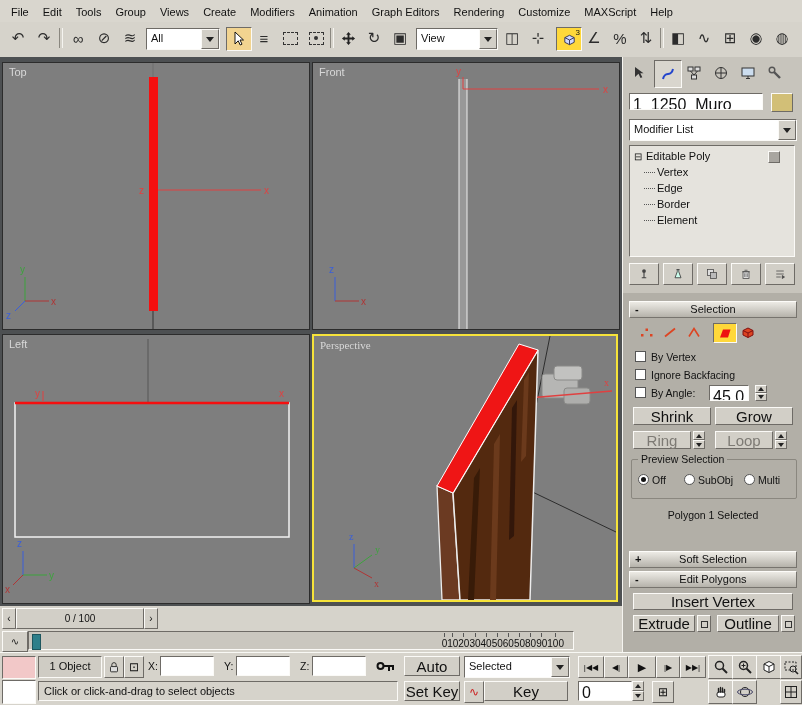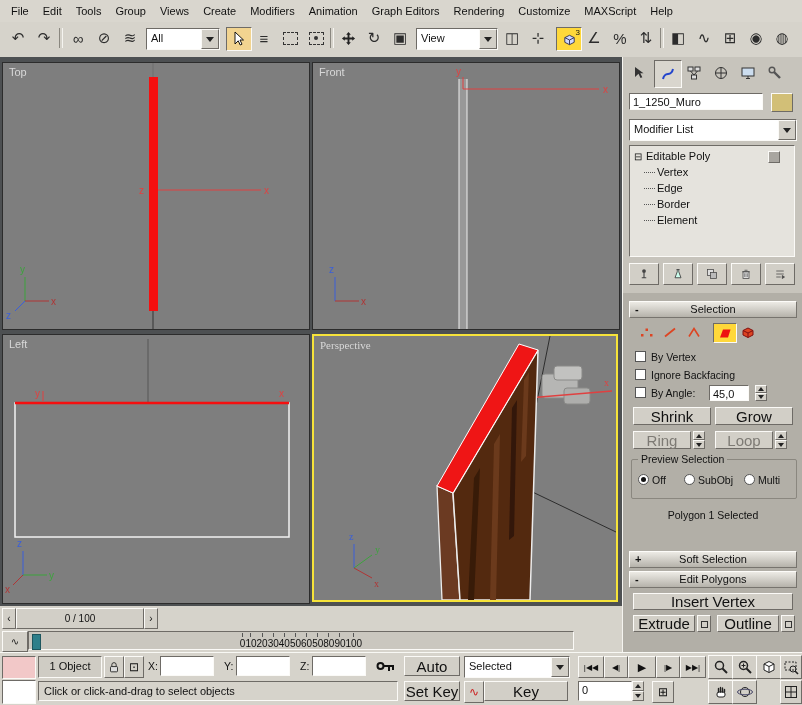--- a/index.html
+++ b/index.html
@@ -1,21 +1,21 @@
 <!DOCTYPE html>
 <html><head>
 <meta charset="utf-8">
 <style>
   html,body{margin:0;padding:0;background:#888;}
   #app{position:relative;width:802px;height:705px;background:#d6d3cb;font-family:"Liberation Sans",sans-serif;font-size:11px;color:#111;overflow:hidden;user-select:none;}
   .rz{border:1px solid;border-color:#fbfaf7 #6e6b66 #6e6b66 #fbfaf7;}
   .sk{border:1px solid;border-color:#6e6b66 #fbfaf7 #fbfaf7 #6e6b66;}
   .abs{position:absolute;}
   
-  #menubar{position:absolute;left:0;top:0;width:802px;height:28px;background:#d9d6ce;border-bottom:6px solid #3b82f6;display:flex;align-items:center;padding-left:4px;box-sizing:border-box;}
+  #menubar{position:absolute;left:0;top:0;width:802px;height:28px;background:#d9d6ce;border-bottom:4px solid #3b82f6;display:flex;align-items:center;padding-left:4px;box-sizing:border-box;}
   .mitem{padding:3px 7px;cursor:default;}
   
   #toolbar{position:absolute;left:0;top:22px;width:802px;height:35px;background:#d6d3cb;border-bottom:1px solid #8a877f;}
   .tbtn{position:absolute;top:5px;width:24px;height:22px;display:flex;align-items:center;justify-content:center;font-size:15px;color:#2c2c2c;cursor:pointer;}
   .tbtn.pressed{background:#f2d490;border:1px solid;border-color:#6e6b66 #fbfaf7 #fbfaf7 #6e6b66;}
   .tbtn.snapon{background:#ffd83a;border:1px solid;border-color:#6e6b66 #fbfaf7 #fbfaf7 #6e6b66;}
   .tsep{position:absolute;top:6px;width:2px;height:20px;border-left:1px solid #8a877f;border-right:1px solid #f5f4f0;}
   .combo{position:absolute;height:20px;display:flex;background:#fff;}
   .combo .val{flex:1;padding:3px 4px 0 4px;font-size:11px;background:#fff;overflow:hidden;white-space:nowrap;}
   .combo .da{width:16px;background:#d2cfc7;display:flex;align-items:center;justify-content:center;}
@@ -29,40 +29,40 @@
   
   #viewzone{position:absolute;left:0;top:57px;width:622px;height:595px;background:#4d5052;}
   .vp{position:absolute;background:#7e7e7e;border:1px solid #2c2c2c;}
   .vp.active{border:2px solid #f6e33a;font-family:Liberation Serif, serif;}
   .vplabel{position:absolute;left:6px;top:3px;color:#d8d8d8;font-size:11px;z-index:2;}
   .vp svg{display:block;}
   .axt{font-size:10px;fill:#e04040;}
   .gtx{font-size:10px;}
   
   #bstrip{position:absolute;left:0;top:549px;width:622px;height:46px;background:#d6d3cb;}
-  #ruler{position:absolute;left:28px;top:25px;width:546px;height:19px;background:#cac7bf;display:flex;justify-content:center;padding:0 9px;box-sizing:border-box;}
+  #ruler{position:absolute;left:28px;top:25px;width:546px;height:19px;background:#cac7bf;display:flex;justify-content:flex-end;padding:0 9px;box-sizing:border-box;}
   .tick{display:flex;flex-direction:column;align-items:center;justify-content:flex-start;font-size:10px;padding-top:1px;}
   .tick i{display:block;width:1px;height:4px;background:#555;margin-bottom:1px;}
   #frame0{position:absolute;left:3px;top:2px;width:7px;height:14px;background:#2e7f8a;border:1px solid #1d565e;}
   
   #cmdpanel{position:absolute;left:622px;top:57px;width:180px;height:595px;background:#c7c4bc;border-left:1px solid #f5f4f0;box-sizing:border-box;}
   .ctab{position:absolute;top:3px;width:26px;height:26px;display:flex;align-items:center;justify-content:center;cursor:pointer;}
   .ctab.active{background:#d9d6ce;border:1px solid;border-color:#6e6b66 #fbfaf7 #fbfaf7 #6e6b66;}
   #rollzone{position:absolute;left:0;top:236px;width:180px;height:359px;background:#b2afa7;}
   .rhead{position:absolute;left:6px;width:166px;height:15px;background:linear-gradient(#edebe5,#b5b2aa);border:1px solid;border-color:#fdfcf9 #77746e #77746e #fdfcf9;font-size:11px;text-align:center;line-height:15px;cursor:pointer;}
   .rhead .pm{position:absolute;left:5px;top:0;font-weight:bold;}
   .btn{background:#d2cfc7;border:1px solid;border-color:#fbfaf7 #6e6b66 #6e6b66 #fbfaf7;font-size:15px;text-align:center;cursor:pointer;box-sizing:border-box;}
   .btn.dis{color:#7d7a74;}
   .ckb{position:absolute;width:11px;height:11px;background:#fff;border:1px solid #555;box-sizing:border-box;}
   .rdo{position:absolute;width:11px;height:11px;background:#fff;border:1px solid #555;border-radius:50%;box-sizing:border-box;}
   .rdo.on::after{content:"";position:absolute;left:2px;top:2px;width:5px;height:5px;background:#111;border-radius:50%;}
   .lbl{position:absolute;font-size:10.5px;white-space:nowrap;}
   .spn{position:absolute;width:12px;display:flex;flex-direction:column;}
   .spn b{flex:1;background:#d2cfc7;border:1px solid;border-color:#fbfaf7 #6e6b66 #6e6b66 #fbfaf7;display:flex;align-items:center;justify-content:center;}
-  .field{background:#fff;border:1px solid;border-color:#6e6b66 #fbfaf7 #fbfaf7 #6e6b66;font-size:11px;padding:2px 3px;box-sizing:border-box;overflow:hidden;white-space:nowrap;}
+  .field{background:#fff;border:1px solid;border-color:#6e6b66 #fbfaf7 #fbfaf7 #6e6b66;font-size:16px;padding:2px 3px;box-sizing:border-box;overflow:hidden;white-space:nowrap;}
   
   #stackbox{position:absolute;left:6px;top:88px;width:166px;height:112px;background:#e5e3dd;border:1px solid;border-color:#6e6b66 #fbfaf7 #fbfaf7 #6e6b66;padding-top:2px;box-sizing:border-box;overflow:hidden;}
   .srow{height:16px;display:flex;align-items:center;padding-left:4px;font-size:11px;position:relative;}
   .srow .exp{width:12px;font-size:10px;}
   .srow.sub{padding-left:14px;}
   .srow.sub::before{content:"";display:inline-block;width:11px;border-top:1px dotted #555;margin-right:2px;}
   .srow.sel{background:#ffe21a;}
   .sq{position:absolute;right:14px;top:3px;width:10px;height:10px;background:#a9a6a0;border:1px solid;border-color:#fbfaf7 #6e6b66 #6e6b66 #fbfaf7;}
   .sobtn{position:absolute;top:0;width:22px;height:18px;display:flex;align-items:center;justify-content:center;cursor:pointer;}
   .sobtn.on{background:#ffd83a;border:1px solid;border-color:#6e6b66 #fbfaf7 #fbfaf7 #6e6b66;}

